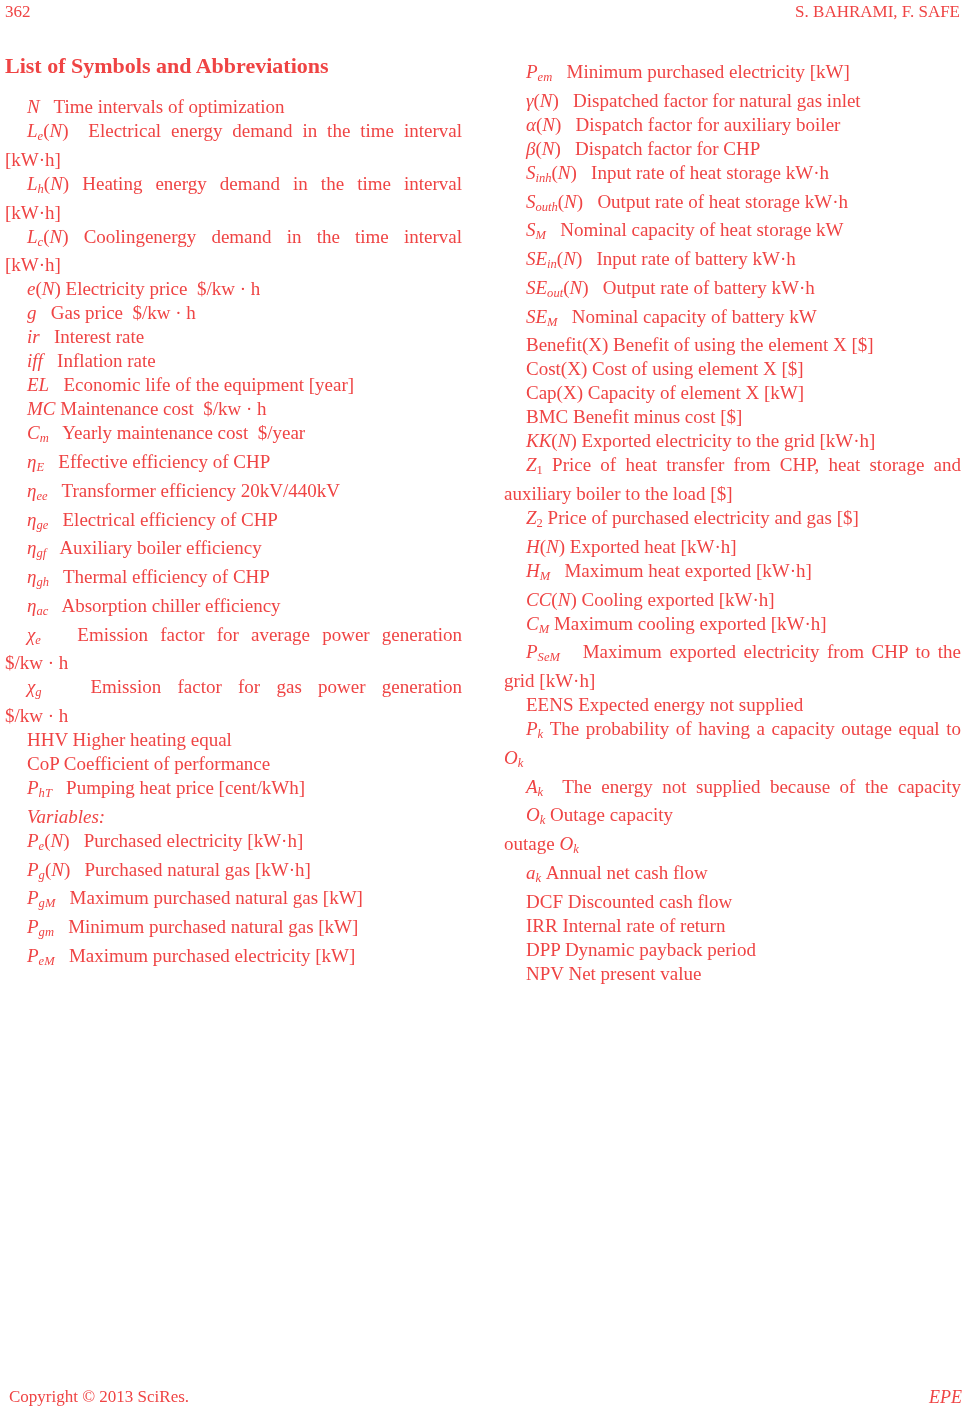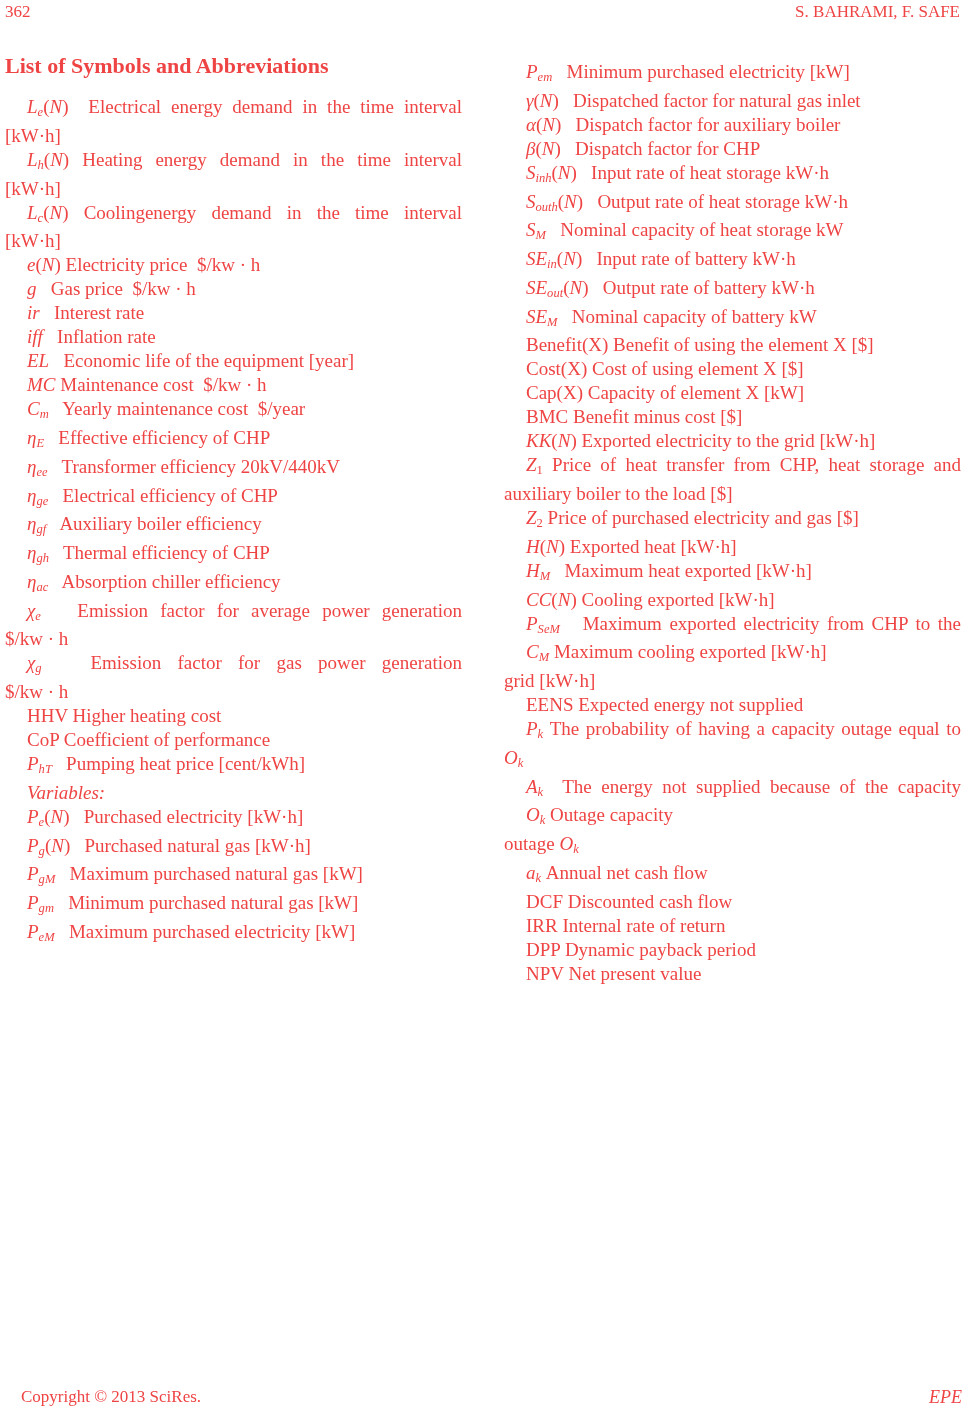--- a/index.html
+++ b/index.html
@@ -63,37 +63,38 @@
   
   .footer {
     position: absolute;
     left: 5px;
     right: 3px;
     top: 1386px;
     height: 24px;
     font-size: 17px;
     line-height: 22px;
   }
-  .copyright { position: absolute; left: 16px; top: 0; }
+  .copyright { position: absolute; left: 4px; top: 0; }
   .journal { position: absolute; right: 0; top: 0; font-weight: normal; font-style: italic; font-size: 18px; }
 </style>
 </head>
 <body>
 
 <div class="page">
 
   <div class="header">
     <span class="page-number">362</span>
     <span class="running-head">S. BAHRAMI, F. SAFE</span>
   </div>
 
   <div class="content">
     <div class="col col-left">
       <h1 class="section-title">List of Symbols and Abbreviations</h1>
       <div>
+          <p class="line first"><span class="seg-i">N</span><span class="seg-n">&nbsp;&nbsp; Time intervals of optimization</span></p>
           <p class="line first stretch"><span class="seg-i">L</span><span class="seg-sub">e</span><span class="seg-n">(</span><span class="seg-i">N</span><span class="seg-n">)</span><span class="seg-n">&nbsp;&nbsp;Electrical energy demand in the time interval</span></p>
           <p class="line cont"><span class="seg-n">[kW·h]</span></p>
           <p class="line first stretch"><span class="seg-i">L</span><span class="seg-sub">h</span><span class="seg-n">(</span><span class="seg-i">N</span><span class="seg-n">)</span><span class="seg-n">&nbsp;Heating energy demand in the time interval</span></p>
           <p class="line cont"><span class="seg-n">[kW·h]</span></p>
           <p class="line first stretch"><span class="seg-i">L</span><span class="seg-sub">c</span><span class="seg-n">(</span><span class="seg-i">N</span><span class="seg-n">)</span><span class="seg-n">&nbsp;Coolingenergy demand in the time interval</span></p>
           <p class="line cont"><span class="seg-n">[kW·h]</span></p>
           <p class="line first"><span class="seg-i">e</span><span class="seg-n">(</span><span class="seg-i">N</span><span class="seg-n">)</span><span class="seg-n">&nbsp;Electricity price&nbsp;&nbsp;$/kw · h</span></p>
           <p class="line first"><span class="seg-i">g</span><span class="seg-n">&nbsp;&nbsp; Gas price&nbsp;&nbsp;$/kw · h</span></p>
           <p class="line first"><span class="seg-i">ir</span><span class="seg-n">&nbsp;&nbsp; Interest rate</span></p>
           <p class="line first"><span class="seg-i">iff</span><span class="seg-n">&nbsp;&nbsp; Inflation rate</span></p>
@@ -103,21 +104,21 @@
           <p class="line first"><span class="seg-i">η</span><span class="seg-sub">E</span><span class="seg-n">&nbsp;&nbsp; Effective efficiency of CHP</span></p>
           <p class="line first"><span class="seg-i">η</span><span class="seg-sub">ee</span><span class="seg-n">&nbsp;&nbsp; Transformer efficiency 20kV/440kV</span></p>
           <p class="line first"><span class="seg-i">η</span><span class="seg-sub">ge</span><span class="seg-n">&nbsp;&nbsp; Electrical efficiency of CHP</span></p>
           <p class="line first"><span class="seg-i">η</span><span class="seg-sub">gf</span><span class="seg-n">&nbsp;&nbsp; Auxiliary boiler efficiency</span></p>
           <p class="line first"><span class="seg-i">η</span><span class="seg-sub">gh</span><span class="seg-n">&nbsp;&nbsp; Thermal efficiency of CHP</span></p>
           <p class="line first"><span class="seg-i">η</span><span class="seg-sub">ac</span><span class="seg-n">&nbsp;&nbsp; Absorption chiller efficiency</span></p>
           <p class="line first stretch"><span class="seg-i">χ</span><span class="seg-sub">e</span><span class="seg-n">&nbsp;&nbsp; Emission factor for average power generation</span></p>
           <p class="line cont"><span class="seg-n">$/kw · h</span></p>
           <p class="line first stretch"><span class="seg-i">χ</span><span class="seg-sub">g</span><span class="seg-n">&nbsp;&nbsp; Emission factor for gas power generation</span></p>
           <p class="line cont"><span class="seg-n">$/kw · h</span></p>
-          <p class="line first"><span class="seg-n">HHV Higher heating cost</span></p>
+          <p class="line first"><span class="seg-n">HHV Higher heating equal</span></p>
           <p class="line first"><span class="seg-n">CoP Coefficient of performance</span></p>
           <p class="line first"><span class="seg-i">P</span><span class="seg-sub">hT</span><span class="seg-n">&nbsp;&nbsp; Pumping heat price [cent/kWh]</span></p>
           <p class="line first"><span class="seg-i">Variables:</span></p>
           <p class="line first"><span class="seg-i">P</span><span class="seg-sub">e</span><span class="seg-n">(</span><span class="seg-i">N</span><span class="seg-n">)</span><span class="seg-n">&nbsp;&nbsp; Purchased electricity [kW·h]</span></p>
           <p class="line first"><span class="seg-i">P</span><span class="seg-sub">g</span><span class="seg-n">(</span><span class="seg-i">N</span><span class="seg-n">)</span><span class="seg-n">&nbsp;&nbsp; Purchased natural gas [kW·h]</span></p>
           <p class="line first"><span class="seg-i">P</span><span class="seg-sub">gM</span><span class="seg-n">&nbsp;&nbsp; Maximum purchased natural gas [kW]</span></p>
           <p class="line first"><span class="seg-i">P</span><span class="seg-sub">gm</span><span class="seg-n">&nbsp;&nbsp; Minimum purchased natural gas [kW]</span></p>
           <p class="line first"><span class="seg-i">P</span><span class="seg-sub">eM</span><span class="seg-n">&nbsp;&nbsp; Maximum purchased electricity [kW]</span></p>
         </div>
     </div>
@@ -137,22 +138,22 @@
           <p class="line first"><span class="seg-n">Cost(X) Cost of using element X [$]</span></p>
           <p class="line first"><span class="seg-n">Cap(X) Capacity of element X [kW]</span></p>
           <p class="line first"><span class="seg-n">BMC Benefit minus cost [$]</span></p>
           <p class="line first"><span class="seg-i">KK</span><span class="seg-n">(</span><span class="seg-i">N</span><span class="seg-n">) Exported electricity to the grid [kW·h]</span></p>
           <p class="line first stretch"><span class="seg-i">Z</span><span class="seg-subn">1</span><span class="seg-n">&nbsp;Price of heat transfer from CHP, heat storage and</span></p>
           <p class="line cont"><span class="seg-n">auxiliary boiler to the load [$]</span></p>
           <p class="line first"><span class="seg-i">Z</span><span class="seg-subn">2</span><span class="seg-n">&nbsp;Price of purchased electricity and gas [$]</span></p>
           <p class="line first"><span class="seg-i">H</span><span class="seg-n">(</span><span class="seg-i">N</span><span class="seg-n">)</span><span class="seg-n">&nbsp;Exported heat [kW·h]</span></p>
           <p class="line first"><span class="seg-i">H</span><span class="seg-sub">M</span><span class="seg-n">&nbsp;&nbsp; Maximum heat exported [kW·h]</span></p>
           <p class="line first"><span class="seg-i">CC</span><span class="seg-n">(</span><span class="seg-i">N</span><span class="seg-n">) Cooling exported [kW·h]</span></p>
+          <p class="line first"><span class="seg-i">C</span><span class="seg-sub">M</span><span class="seg-n">&nbsp;Maximum cooling exported [kW·h]</span></p>
           <p class="line first stretch"><span class="seg-i">P</span><span class="seg-sub">SeM</span><span class="seg-n">&nbsp;&nbsp; Maximum exported electricity from CHP to the</span></p>
-          <p class="line first"><span class="seg-i">C</span><span class="seg-sub">M</span><span class="seg-n">&nbsp;Maximum cooling exported [kW·h]</span></p>
           <p class="line cont"><span class="seg-n">grid [kW·h]</span></p>
           <p class="line first"><span class="seg-n">EENS Expected energy not supplied</span></p>
           <p class="line first stretch"><span class="seg-i">P</span><span class="seg-sub">k</span><span class="seg-n">&nbsp;The probability of having a capacity outage equal to</span></p>
           <p class="line cont"><span class="seg-i">O</span><span class="seg-sub">k</span></p>
           <p class="line first stretch"><span class="seg-i">A</span><span class="seg-sub">k</span><span class="seg-n">&nbsp;&nbsp;The energy not supplied because of the capacity</span></p>
           <p class="line first"><span class="seg-i">O</span><span class="seg-sub">k</span><span class="seg-n">&nbsp;Outage capacity</span></p>
           <p class="line cont"><span class="seg-n">outage </span><span class="seg-i">O</span><span class="seg-sub">k</span></p>
           <p class="line first"><span class="seg-i">a</span><span class="seg-sub">k</span><span class="seg-n">&nbsp;Annual net cash flow</span></p>
           <p class="line first"><span class="seg-n">DCF Discounted cash flow</span></p>
           <p class="line first"><span class="seg-n">IRR Internal rate of return</span></p>

